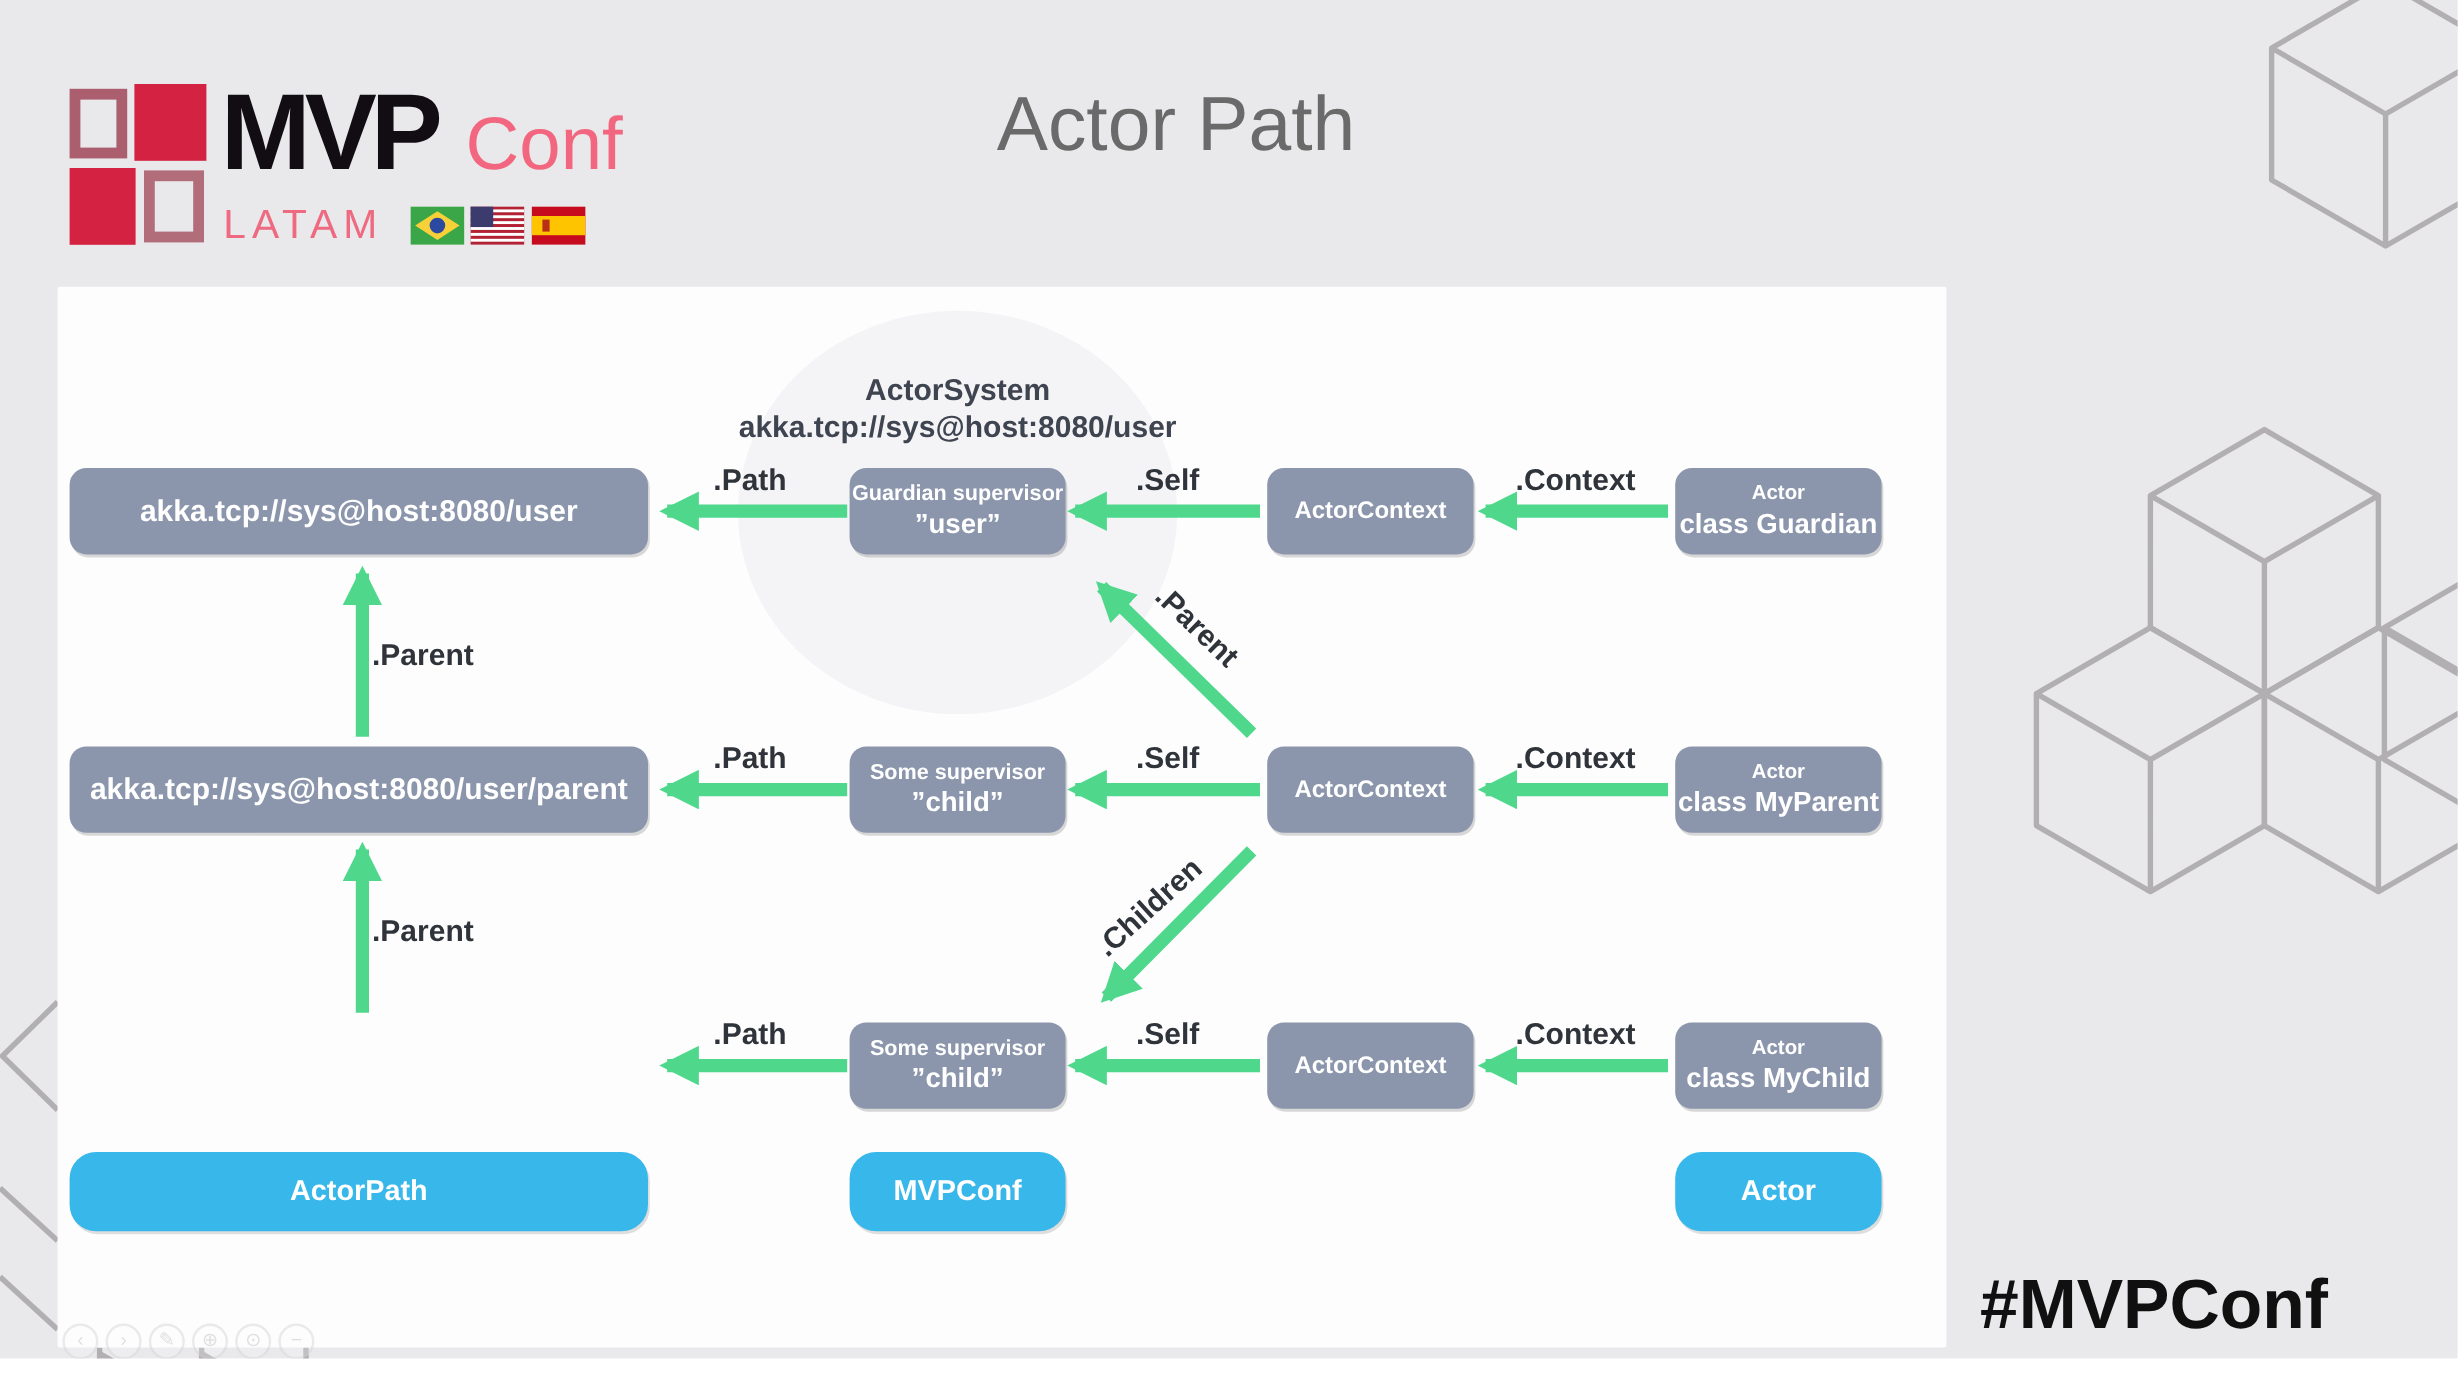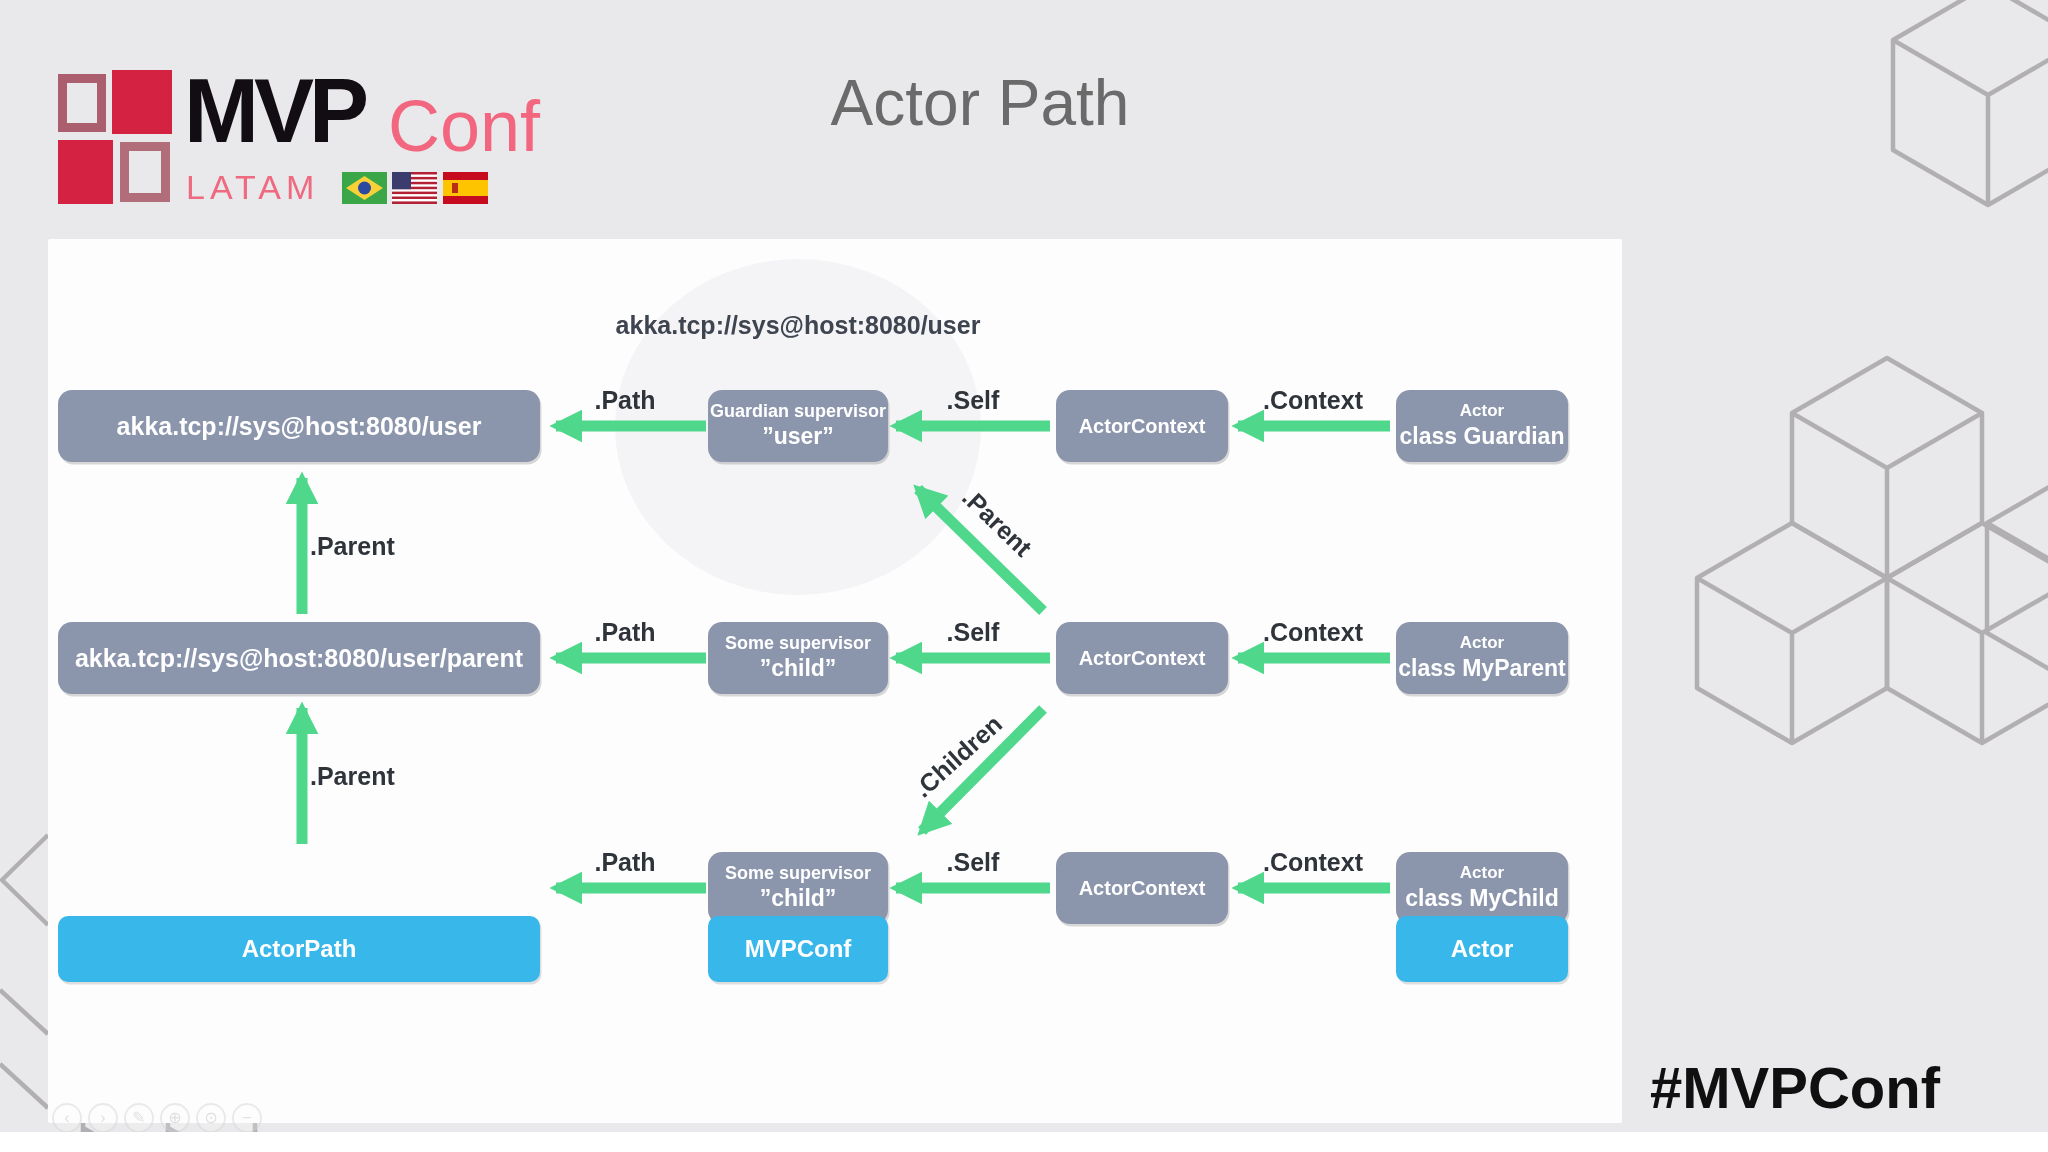--- a/index.html
+++ b/index.html
@@ -12,37 +12,37 @@
   #bg-decor{position:absolute;left:0;top:0;z-index:0;}
   
   #panel{position:absolute;left:48px;top:239px;width:1574px;height:884px;background:#fdfdfe;z-index:1;border-radius:2px;}
   
   .sq{position:absolute;z-index:2;}
   #sq-tl{left:58px;top:74px;width:30px;height:40px;border:9px solid #aa5e6e;background:transparent;}
   #sq-tr{left:112px;top:70px;width:60px;height:64px;background:#d42342;}
   #sq-bl{left:58px;top:140px;width:55px;height:64px;background:#d42342;}
   #sq-br{left:120px;top:142px;width:32px;height:42px;border:9px solid #b26d7a;}
   #logo-mvp{position:absolute;left:184px;top:66px;z-index:2;font-size:90px;font-weight:700;letter-spacing:-5px;color:#120d12;line-height:1;}
-  #logo-conf{position:absolute;left:388px;top:90px;z-index:2;font-size:72px;font-weight:400;color:#f2677f;line-height:1;}
+  #logo-conf{position:absolute;left:388px;top:90px;z-index:2;font-size:62px;font-weight:400;color:#f2677f;line-height:1;}
   #logo-latam{position:absolute;left:186px;top:170px;z-index:2;font-size:34px;font-weight:400;letter-spacing:5px;color:#ee6a81;line-height:1;text-align:right;}
   .flag{position:absolute;top:172px;width:45px;height:32px;z-index:2;}
   #flag-brazil{left:342px;} #flag-usa{left:392px;} #flag-spain{left:443px;}
   #slide-title{position:absolute;left:700px;top:66px;width:560px;z-index:2;text-align:center;font-size:64px;font-weight:400;color:#6a6a6a;}
   #hashtag{position:absolute;left:1650px;top:1054px;width:360px;z-index:2;font-size:58px;font-weight:700;color:#101010;}
   
   #sys-ellipse{position:absolute;left:615px;top:259px;width:366px;height:336px;border-radius:50%;background:#f4f3f6;z-index:2;}
   #sys-text{position:absolute;left:588px;top:310px;width:420px;z-index:3;text-align:center;color:#3e4450;}
   #sys-text .l1{font-size:25px;font-weight:600;line-height:1.25;}
   #sys-text .l2{font-size:25px;font-weight:600;line-height:1.25;}
   #arrows{position:absolute;left:0;top:0;z-index:3;pointer-events:none;}
   .box{position:absolute;z-index:4;color:#fff;display:flex;flex-direction:column;align-items:center;justify-content:center;text-align:center;}
   .slate{background:#8b96ac;border-radius:14px;box-shadow:1.5px 2.5px 0 rgba(0,0,0,.15);}
   .blue{background:#38b7ea;border-radius:10px;box-shadow:1.5px 2.5px 0 rgba(0,0,0,.12);}
   .c1{left:58px;width:482px;} .c2{left:708px;width:180px;} .c3{left:1056px;width:172px;} .c4{left:1396px;width:172px;}
-  .r1{top:390px;height:72px;} .r2{top:622px;height:72px;} .r3{top:852px;height:72px;} .rleg{top:916px;height:66px;}
+  .r1{top:390px;height:72px;} .r2{top:622px;height:72px;} .r3{top:852px;height:72px;} .rleg{top:960px;height:66px;border-radius:22px;}
   .path-text{font-size:25px;font-weight:700;}
   .sup1{font-size:18px;font-weight:600;line-height:1.2;}
   .sup2{font-size:23px;font-weight:700;line-height:1.25;}
   .ctx{font-size:20px;font-weight:700;}
   .act1{font-size:17px;font-weight:600;line-height:1.2;}
   .act2{font-size:23px;font-weight:700;line-height:1.25;}
   .leg{font-size:24px;font-weight:700;}
   .lbl{position:absolute;z-index:5;color:#2f343b;font-weight:700;font-size:25px;text-align:center;width:160px;}
   .lp{left:545px;} .ls{left:893px;} .lc{left:1233px;}
   .lr1{top:386px;} .lr2{top:618px;} .lr3{top:848px;}
@@ -107,20 +107,21 @@
     <rect width="45" height="32" fill="#c60b1e"></rect>
     <rect y="8" width="45" height="16" fill="#ffc400"></rect>
     <rect x="9" y="11" width="6" height="10" fill="#ad1519" opacity="0.85"></rect>
   </svg>
 
   <div id="slide-title">Actor Path</div>
   <div id="hashtag">#MVPConf</div>
 
   <div id="sys-ellipse"></div>
   <div id="sys-text">
+    <div class="l1">ActorSystem</div>
     <div class="l2">akka.tcp://sys@host:8080/user</div>
   </div>
 
   <svg id="arrows" width="2048" height="1152">
     <defs>
       <marker id="ah" viewBox="0 0 10 10" refX="8" refY="5" markerWidth="3" markerHeight="3" orient="auto">
         <path d="M0,0 L10,5 L0,10 Z" fill="#4fd88c"></path>
       </marker>
     </defs>
     <g stroke="#4fd88c" stroke-width="11" fill="none">

